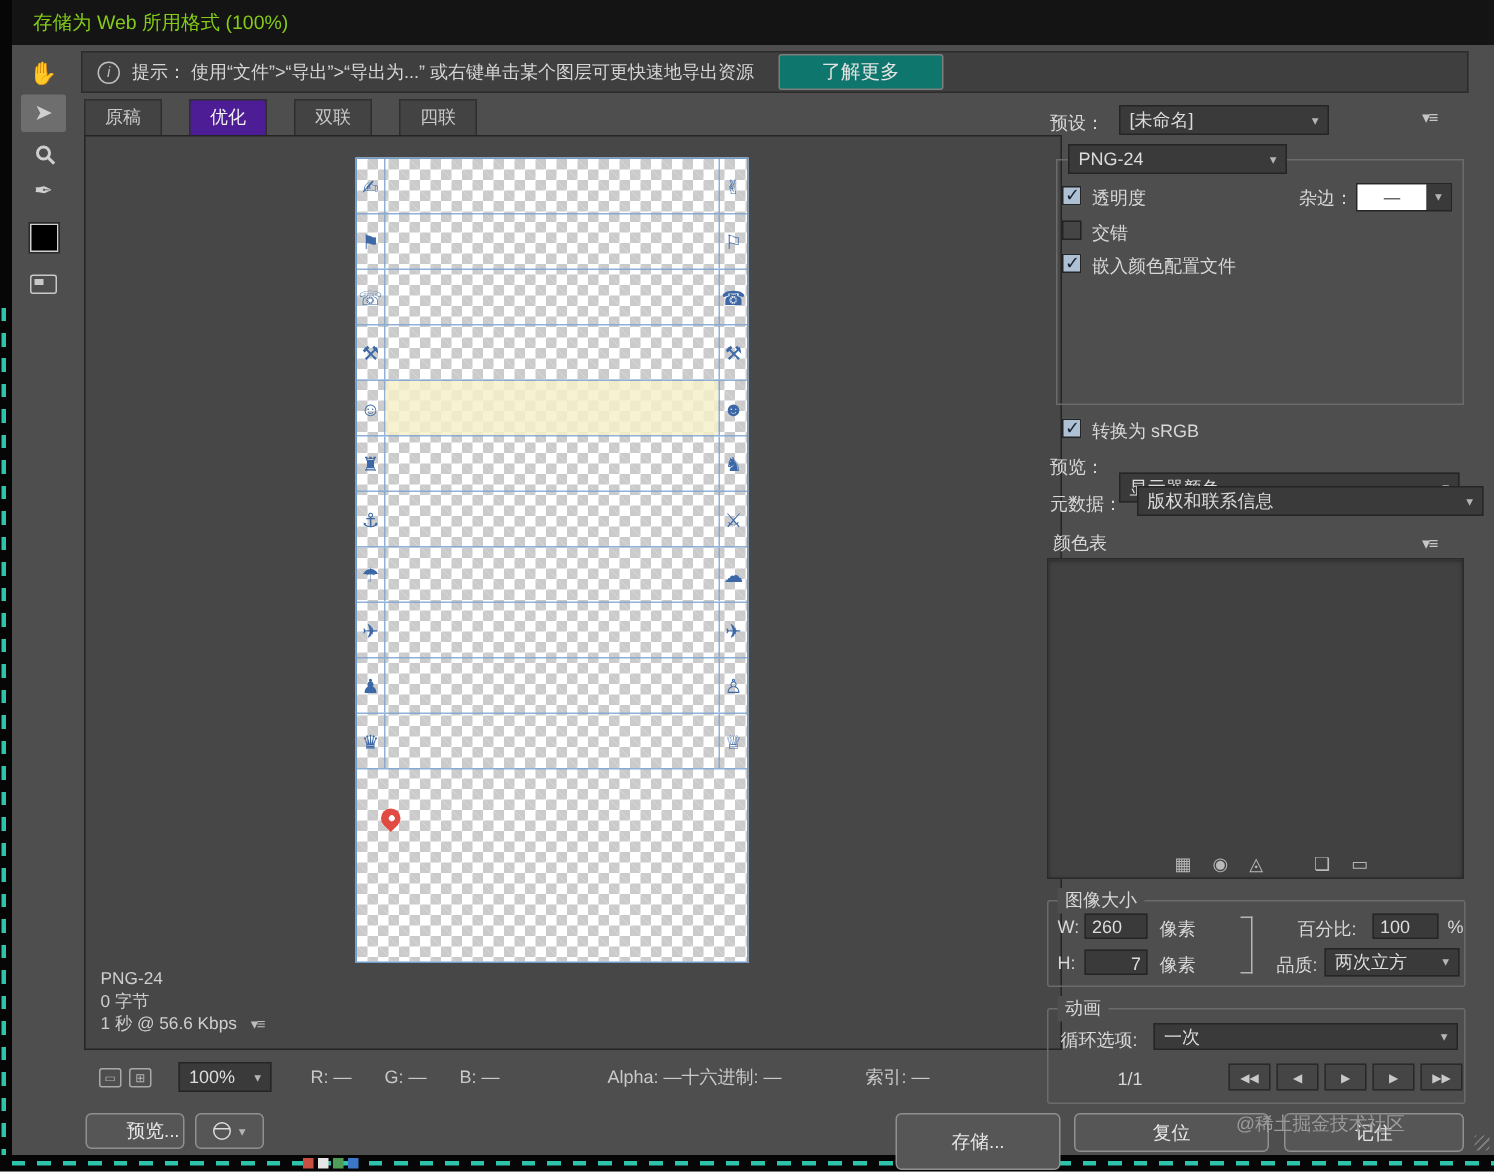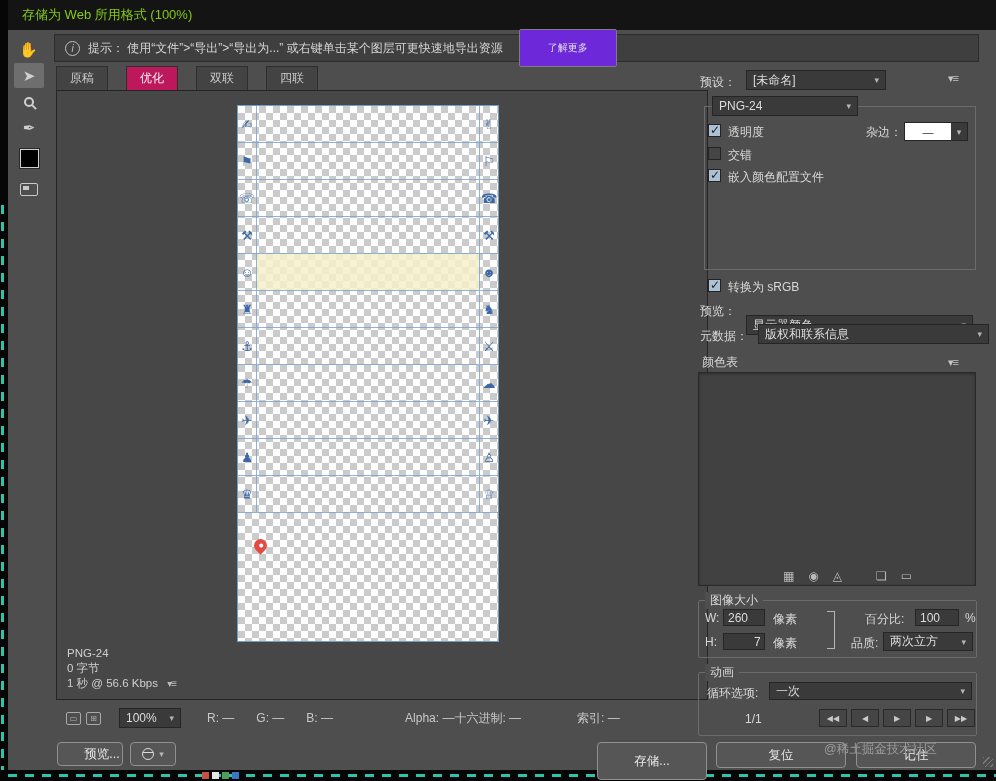--- a/index.html
+++ b/index.html
@@ -15,38 +15,38 @@
   .dialog { position:absolute; left:8px; top:0; width:988px; height:770px; background:#4e4e4e; }
 
   .titlebar { position:absolute; left:0; top:0; width:988px; height:30px; background:#141414;
               color:#84cc16; font-size:13px; line-height:30px; padding-left:14px; }
 
   .infobar { position:absolute; left:46px; top:34px; width:925px; height:28px; background:#3f3f3f;
              border:1px solid #2c2c2c; display:flex; align-items:center; padding:0 10px; }
   .info-icon { width:15px; height:15px; border:1px solid #c0c0c0; border-radius:50%; color:#c0c0c0;
                font-size:10px; font-style:italic; text-align:center; line-height:14px; margin-right:8px; flex:0 0 auto; }
   .tip { font-size:12px; color:#d6d6d6; white-space:nowrap; }
-  .learn-btn { margin-left:16px; height:38px; padding:0 28px; background:#6d28d9; border:1px solid #7d7d7d;
-               border-radius:2px; color:#e2e2e2; font-size:10px; font-family:inherit; cursor:pointer; }
+  .learn-btn { margin-left:16px; height:24px; padding:0 28px; background:#0f766e; border:1px solid #7d7d7d;
+               border-radius:2px; color:#e2e2e2; font-size:13px; font-family:inherit; cursor:pointer; }
 
   .toolcol { position:absolute; left:6px; top:36px; width:38px; }
   .tool { width:30px; height:25px; margin:1px 0; display:flex; align-items:center; justify-content:center; border-radius:2px; }
   .tool.active { background:#6e6e6e; }
   .tglyph { color:#cfcfcf; font-size:15px; line-height:1; }
   .zoom-glass { width:10px; height:10px; border:2px solid #cfcfcf; border-radius:50%; position:relative; display:block; }
   .zoom-glass::after { content:''; position:absolute; width:6px; height:2px; background:#cfcfcf;
                        transform:rotate(45deg); right:-5px; bottom:-3px; }
   .swatch { width:19px; height:19px; background:#000; border:1px solid #d0d0d0; outline:1px solid #2a2a2a; display:block; }
   .slice-vis { width:18px; height:13px; border:1px solid #c9c9c9; border-radius:2px; position:relative; display:block; }
   .slice-vis::after { content:''; position:absolute; left:2px; top:2px; width:6px; height:4px; background:#c9c9c9; }
 
   .tabbar { position:absolute; left:48px; top:66px; height:24px; display:flex; gap:18px; }
   .tab { height:24px; line-height:23px; padding:0 13px; font-size:12px; background:#434343; color:#c9c9c9;
          border:1px solid #2e2e2e; border-bottom:none; }
-  .tab.active { background:#be185d; color:#f2f2f2; }
+  .tab.active { background:#4c1d95; color:#f2f2f2; }
 
   .canvas { position:absolute; left:48px; top:90px; width:652px; height:610px; background:#474747;
             border:1px solid #252525; }
   .image { position:absolute; left:180px; top:14px; width:262px; height:537px; border:1px solid #6f9cc9;
            background-color:#fff;
            background-image:linear-gradient(45deg,#cbcbcb 25%,transparent 25%,transparent 75%,#cbcbcb 75%),
                             linear-gradient(45deg,#cbcbcb 25%,transparent 25%,transparent 75%,#cbcbcb 75%);
            background-size:14px 14px; background-position:0 0,7px 7px; }
   .slice-row { display:flex; height:37px; border-bottom:1px solid rgba(125,165,210,0.85); }
   .slice-cell { width:19px; display:flex; align-items:center; justify-content:center; }

